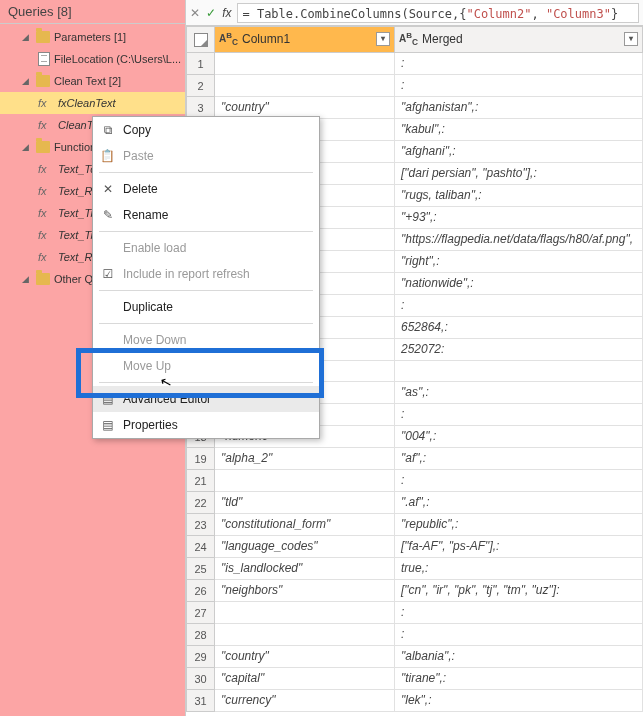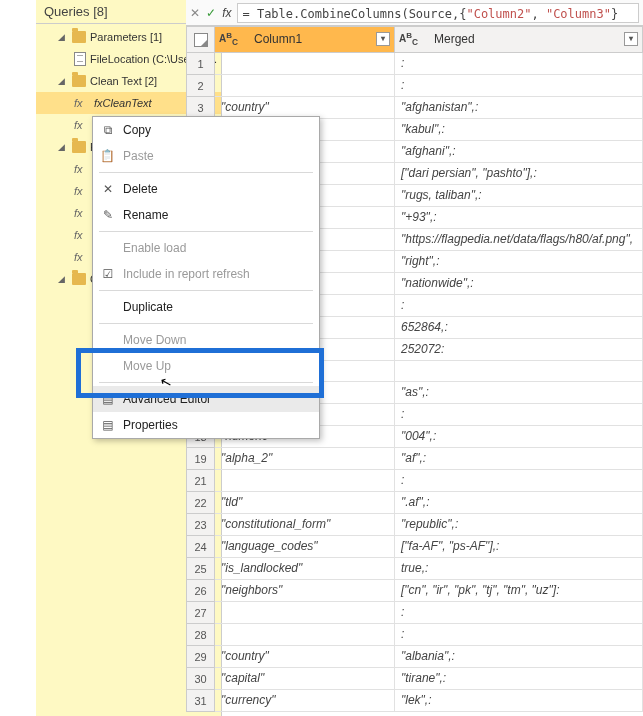--- a/index.html
+++ b/index.html
@@ -1,18 +1,18 @@
 <!DOCTYPE html>
 <html><head>
 <meta charset="utf-8">
 <style>
   * { box-sizing: border-box; margin: 0; padding: 0; }
   body { font-family: "Segoe UI", Arial, sans-serif; font-size: 12px; color: #333; background: #fff; width: 643px; height: 716px; overflow: hidden; position: relative; }
   .pane-title { padding: 4px 8px; font-size: 13px; color: #444; border-bottom: 1px solid #ccc; }
-  .sidebar { position: absolute; left: 0; top: 0; width: 186px; height: 716px; background: #fef9c3; border-right: 1px solid #ccc; margin-left: 36px; }
+  .sidebar { position: absolute; left: 0; top: 0; width: 186px; height: 716px; background: #fca5a5; border-right: 1px solid #ccc; }
   .tree { padding: 2px 0; }
   .tree-item { display: flex; align-items: center; height: 22px; padding-left: 6px; gap: 4px; cursor: default; white-space: nowrap; overflow: hidden; }
   .tree-item.indent1 { padding-left: 22px; }
   .tree-item.indent2 { padding-left: 38px; }
   .tree-item.selected { background: #ffe08a; }
   .twisty { width: 10px; color: #666; font-size: 9px; }
   .folder-ico { width: 14px; height: 12px; background: #e6b84f; border-radius: 1px; position: relative; flex-shrink: 0; }
   .folder-ico:before { content:""; position:absolute; top:-3px; left:0; width:6px; height:3px; background:#e6b84f; border-radius:1px 1px 0 0; }
   .fx-ico { width: 16px; font-style: italic; color: #666; font-size: 11px; flex-shrink:0; }
   .doc-ico { width: 12px; height: 14px; background: #fff; border: 1px solid #888; flex-shrink:0; }
@@ -28,21 +28,21 @@
   .fb-input { flex:1; border:1px solid #ccc; height:20px; line-height:20px; padding:0 4px; font-family: Consolas, monospace; font-size: 12px; background:#fff; white-space:nowrap; overflow:hidden; color: #444; }
   .fb-input .str { color: #c0504d; }
 
   .grid { flex:1; overflow:hidden; position:relative; }
   .grid-table { border-collapse: collapse; width: 100%; }
   .corner-th { width: 28px; background:#f3f2f1; border:1px solid #ccc; }
   .corner-box { width:14px; height:14px; margin:auto; background:#fff; border:1px solid #888; position:relative; }
   .corner-box:after { content:""; position:absolute; bottom:0; right:0; width:0; height:0; border-left:6px solid transparent; border-bottom:6px solid #888; }
   .col-th { background:#f3f2f1; border:1px solid #ccc; height:26px; text-align:left; position:relative; padding:0 4px; }
   .col-th.sel { background:#ffb84d; }
-  .col-head { display:flex; align-items:center; gap:16px; }
+  .col-head { display:flex; align-items:center; gap:4px; }
   .abc-ico { font-size:10px; color:#444; }
   .abc-ico sup{font-size:8px;}
   .col-name { font-weight:400; }
   .drop { position:absolute; right:4px; top:5px; width:14px; height:14px; background:#fff; border:1px solid #999; text-align:center; line-height:12px; font-size:8px; color:#555; }
   .row-th { width:28px; background:#f3f2f1; border:1px solid #ccc; text-align:center; color:#555; font-size:11px; height:21px; }
   .cell { border:1px solid #e1e1e1; padding:0 6px; height:21px; line-height:21px; font-style:italic; color:#444; white-space:nowrap; overflow:hidden; }
 
   
   .ctx { position:absolute; left:92px; top:116px; width:228px; background:#fff; border:1px solid #a9a9a9; box-shadow:2px 2px 6px rgba(0,0,0,.25); z-index:10; }
   .ctx-item { display:flex; align-items:center; height:26px; padding:0 10px 0 30px; gap:8px; position:relative; color:#222; }

